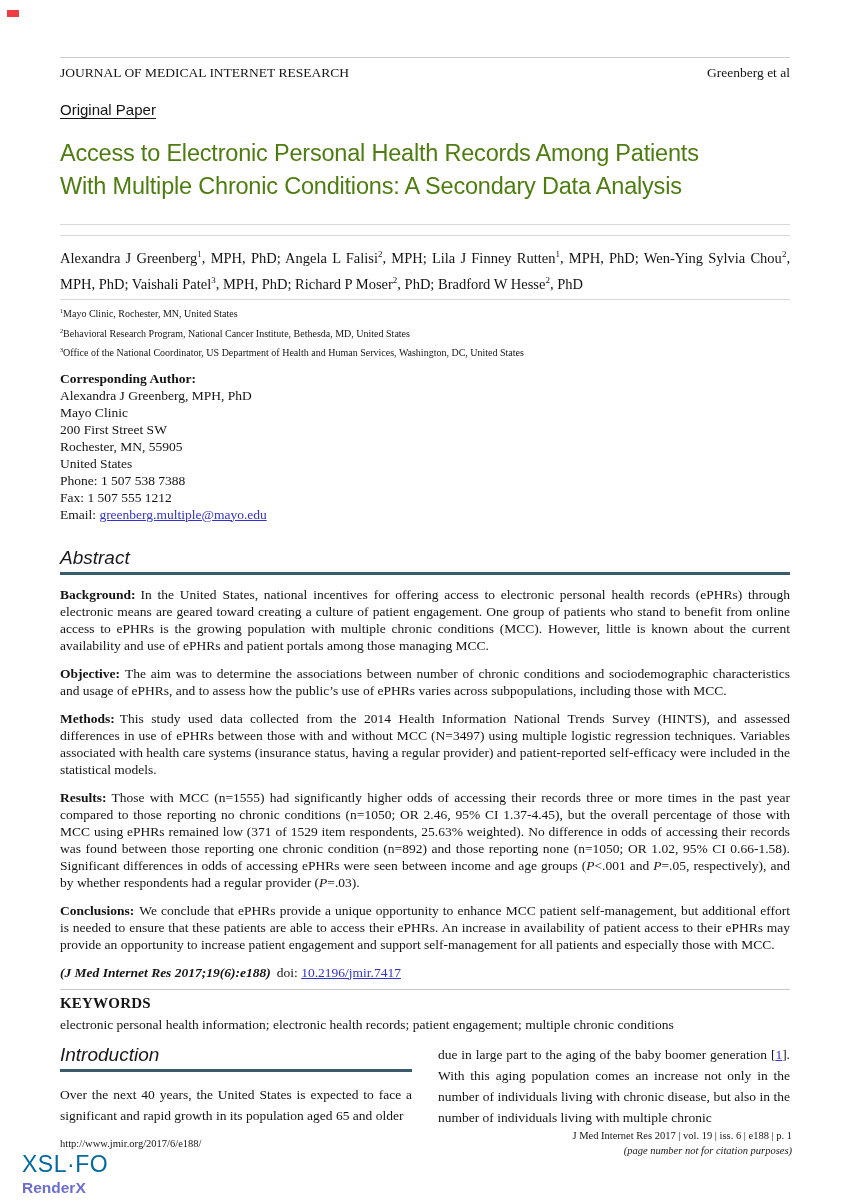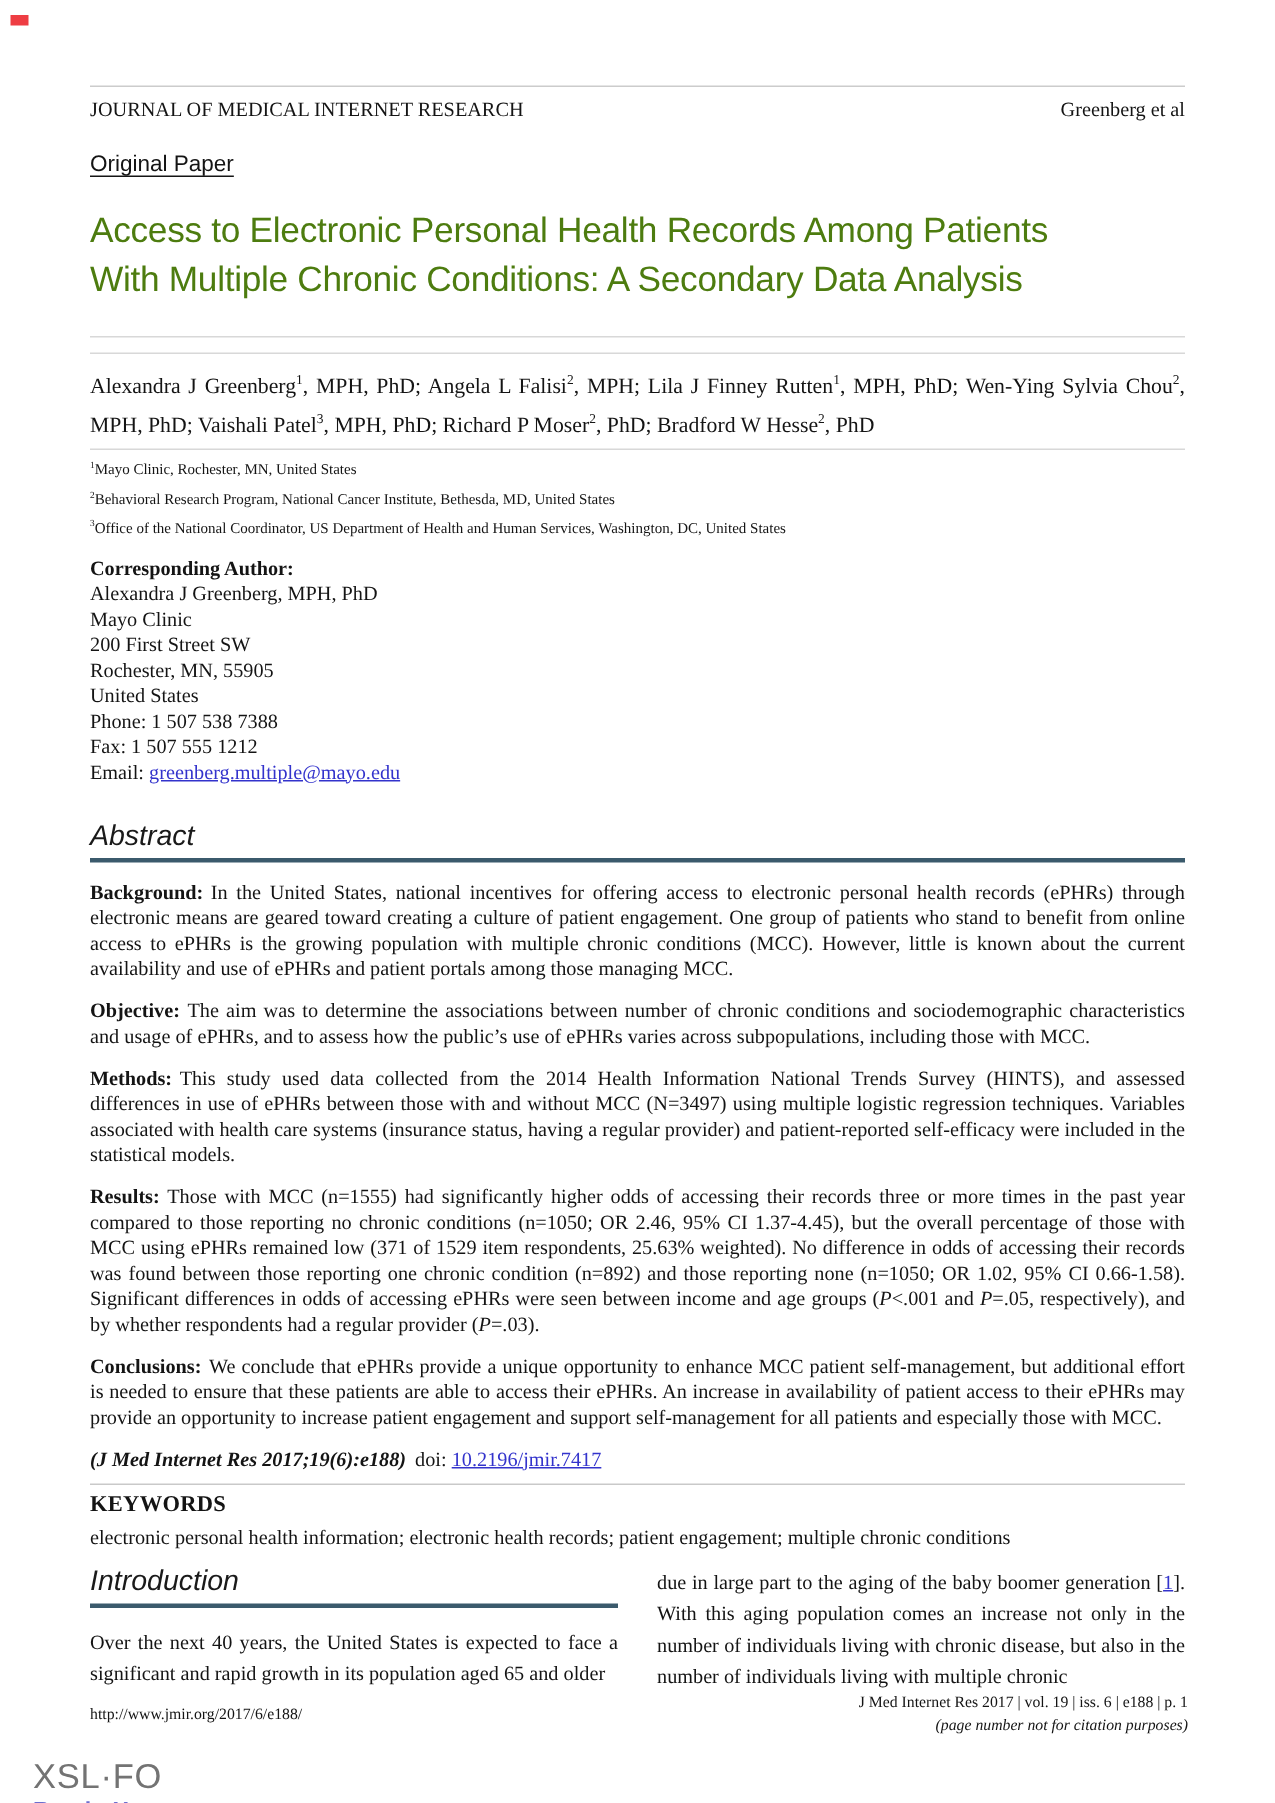--- a/index.html
+++ b/index.html
@@ -59,21 +59,21 @@
   .col .body-text { margin-top:12px; }
   .col .first-align { margin-top:0; }
   .col .section-heading { margin-top:0; }
 
   .footer { position:absolute; left:60px; top:1128px; width:732px; display:flex;
             justify-content:space-between; align-items:center; font-size:10.5px; line-height:15px; }
   .footer-right { text-align:right; }
   .footer-note { font-style:italic; }
 
   .logo { position:absolute; left:22px; top:1151px; font-family:"Liberation Sans", sans-serif; }
-  .logo-top { font-size:23px; color:#737373; letter-spacing:0.5px;margin-top:20px; }
+  .logo-top { font-size:23px; color:#0369a1; letter-spacing:0.5px; }
   .logo-bottom { margin-top:1px; font-size:15.5px; font-weight:bold; color:#6b6ecf; }
 </style>
 </head>
 <body>
 
 <div class="page">
 
   <div class="corner-mark"></div>
 
   <div class="content">

